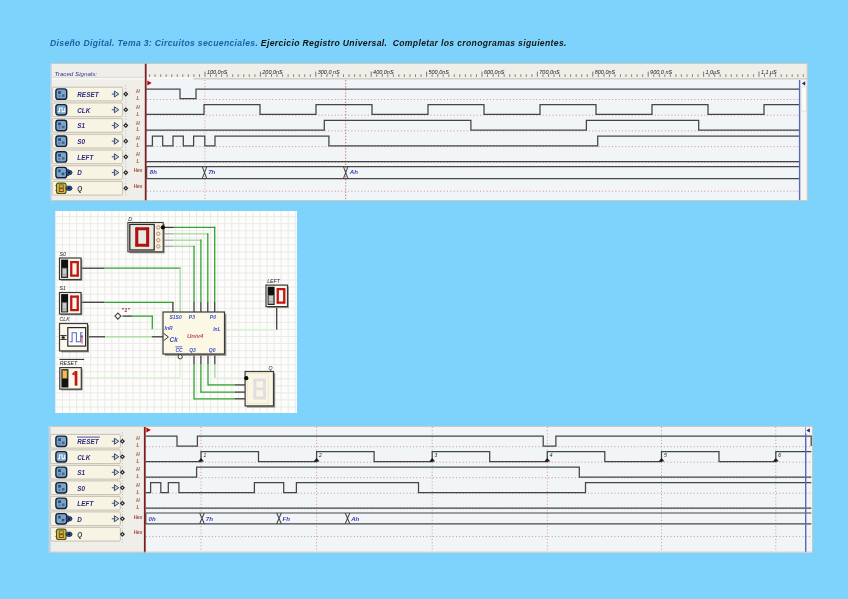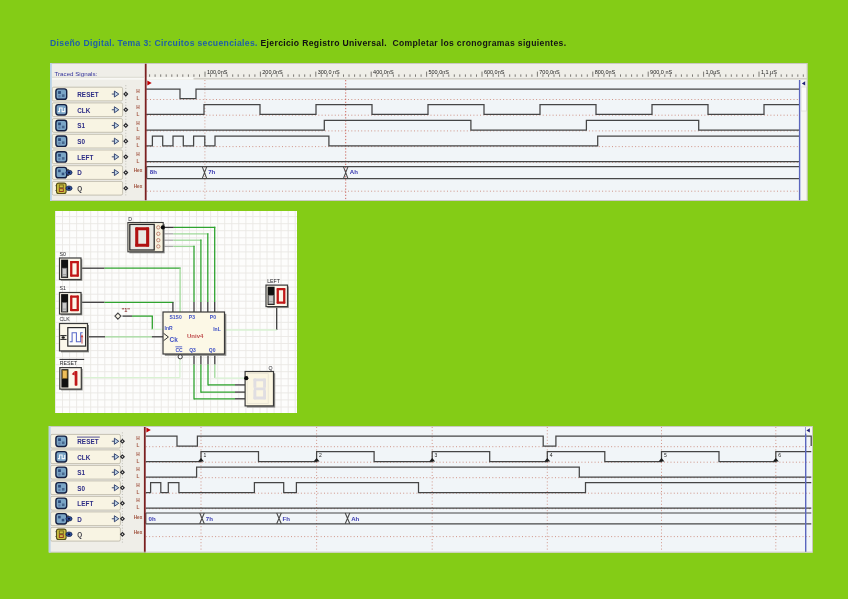--- a/index.html
+++ b/index.html
@@ -1,14 +1,14 @@
 <!DOCTYPE html>
 <html><head><meta charset="utf-8"><title>t</title><style>
 html,body{margin:0;padding:0;background:#FFFFFF;}
-#page{position:relative;width:848px;height:599px;background:#84cc16;overflow:hidden;font-family:"Liberation Sans",sans-serif;}
+#page{position:relative;width:848px;height:599px;background:#7dd3fc;overflow:hidden;font-family:"Liberation Sans",sans-serif;font-style:italic;}
 .abs{position:absolute;}
 #title{position:absolute;left:50px;top:38.3px;font-size:8.6px;font-weight:bold;letter-spacing:0.34px;white-space:nowrap;}
 </style></head><body>
 <div id="page">
 <div id="title"><span style="color:#1F5FA8">Diseño Digital. Tema 3: Circuitos secuenciales.</span><span style="color:#111111"> Ejercicio Registro Universal.</span><span style="color:#151515">&nbsp; Completar los cronogramas siguientes.</span></div>
 <svg class="abs" style="left:0;top:0" width="848" height="599" viewBox="0 0 848 599">
       <rect x="50" y="63" width="757.5" height="138" fill="#EFEEE8"></rect>
 <rect x="145.7" y="80.0" width="661.0999999999999" height="121.0" fill="#F1F5F8"></rect>
 <rect x="145.7" y="63" width="661.0999999999999" height="15.5" fill="#EFEEE8"></rect>
 <line x1="145.7" y1="78.8" x2="806.8" y2="78.8" stroke="#B9B7AE" stroke-width="0.8"></line>

